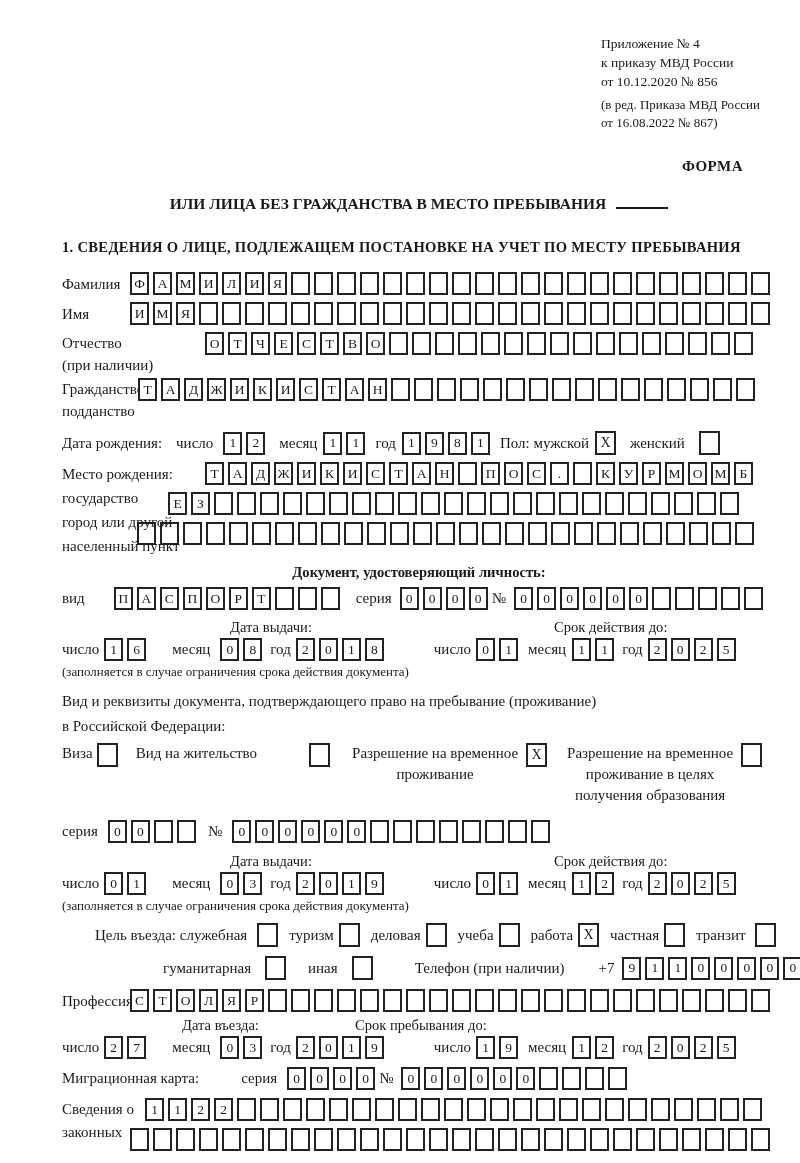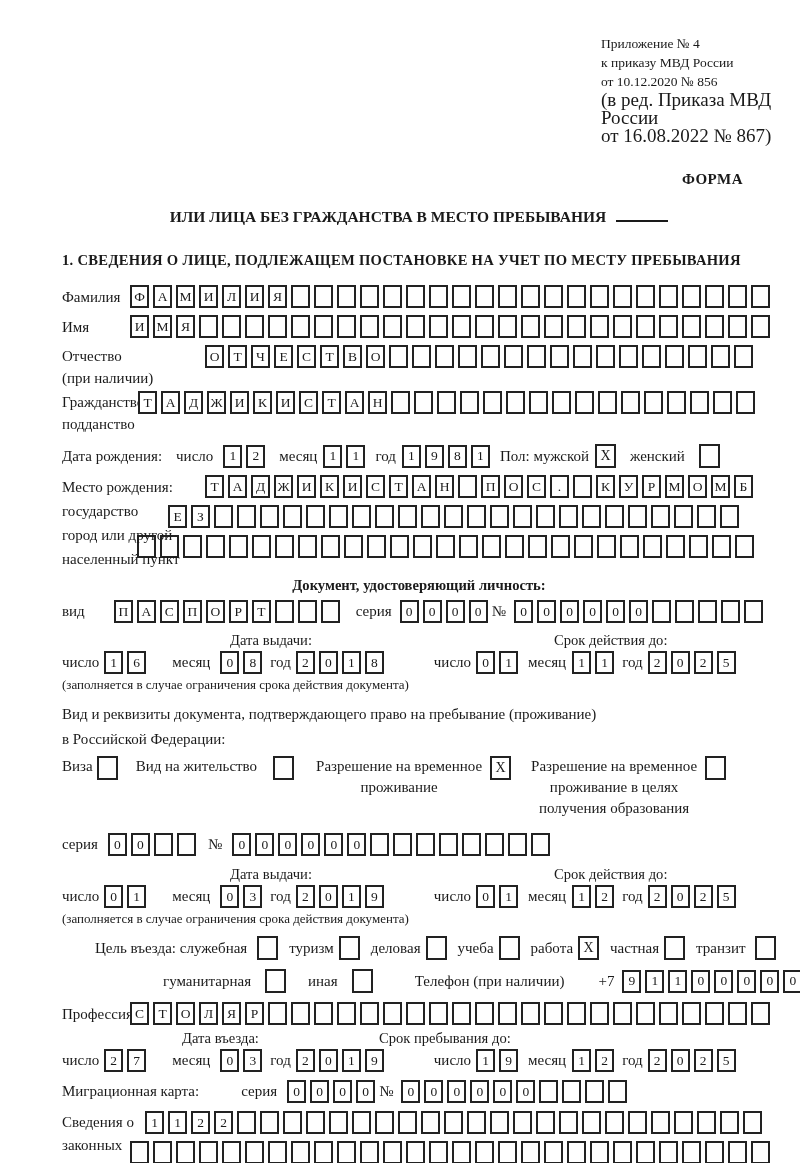--- a/index.html
+++ b/index.html
@@ -1,21 +1,21 @@
 <!DOCTYPE html>
 <html><head>
 <meta charset="utf-8">
 <style>
   html,body{margin:0;padding:0;background:#fff;}
   body{width:800px;height:1163px;color:#1a1a1a;font-family:"Liberation Serif", serif;font-size:15px;overflow:hidden;}
   .page{padding:34px 24px 0 62px;position:relative;width:714px;}
 
   
   .appendix{margin-left:auto;width:175px;line-height:19px;font-size:13.5px;}
-  .appendix .sub{font-size:19px;line-height:18px;}
+  .appendix .sub{margin-top:5px;font-size:13px;line-height:18px;}
   .forma{margin-top:26px;text-align:right;padding-right:33px;font-weight:bold;font-size:15px;letter-spacing:0.5px;}
 
   
   .title{margin-top:18px;text-align:center;font-weight:bold;font-size:15.5px;line-height:22px;}
   .blank-line{display:inline-block;width:52px;border-bottom:2px solid #1a1a1a;margin-left:10px;vertical-align:baseline;}
   .sec1{margin-top:24px;margin-bottom:16px;font-weight:bold;font-size:14.6px;letter-spacing:0.3px;white-space:nowrap;}
 
   
   .boxrow{display:inline-flex;flex-wrap:nowrap;}
   .cell{width:19px;height:23px;box-sizing:border-box;border:2px solid #222;margin-right:4px;display:inline-flex;align-items:center;justify-content:center;font-size:13.5px;line-height:1;background:#fff;flex:0 0 auto;}
@@ -414,21 +414,21 @@
   <div class="note">(заполняется в случае ограничения срока действия документа)</div>
 
   <div class="plain">Вид и реквизиты документа, подтверждающего право на пребывание (проживание)</div>
   <div class="plain">в Российской Федерации:</div>
 
   <div class="permit-row">
     <span class="pgroup">
       <span class="plabel">Виза</span>
       <span class="chk" style="margin-left:4px;"></span>
     </span>
-    <span class="pgroup" style="margin-left:18px;">
+    <span class="pgroup" style="margin-left:18px;gap:36px;">
       <span class="plabel">Вид на жительство</span>
       <span class="chk" style="margin-left:16px;"></span>
     </span>
     <span class="pgroup" style="margin-left:22px;">
       <span class="plabel">
         <span>Разрешение на временное</span><br>
         <span>проживание</span>
       </span>
       <span class="chk">X</span>
     </span>
@@ -578,21 +578,21 @@
         <span class="cell"></span>
         <span class="cell"></span>
         <span class="cell"></span>
         <span class="cell"></span>
         <span class="cell"></span>
       </span>
   </div>
 
   <div class="dheads">
     <span style="margin-left:120px;">Дата въезда:</span>
-    <span style="margin-left:120px;">Срок пребывания до:</span>
+    <span style="margin-left:96px;">Срок пребывания до:</span>
   </div>
   <div class="dgroup-row" style="margin-bottom:8px;">
     <span>число</span>
     <span class="boxrow" style="margin-left:5px;">
         <span class="cell">2</span>
         <span class="cell">7</span>
       </span>
     <span style="margin-left:22px;">месяц</span>
     <span class="boxrow" style="margin-left:10px;">
         <span class="cell">0</span>

